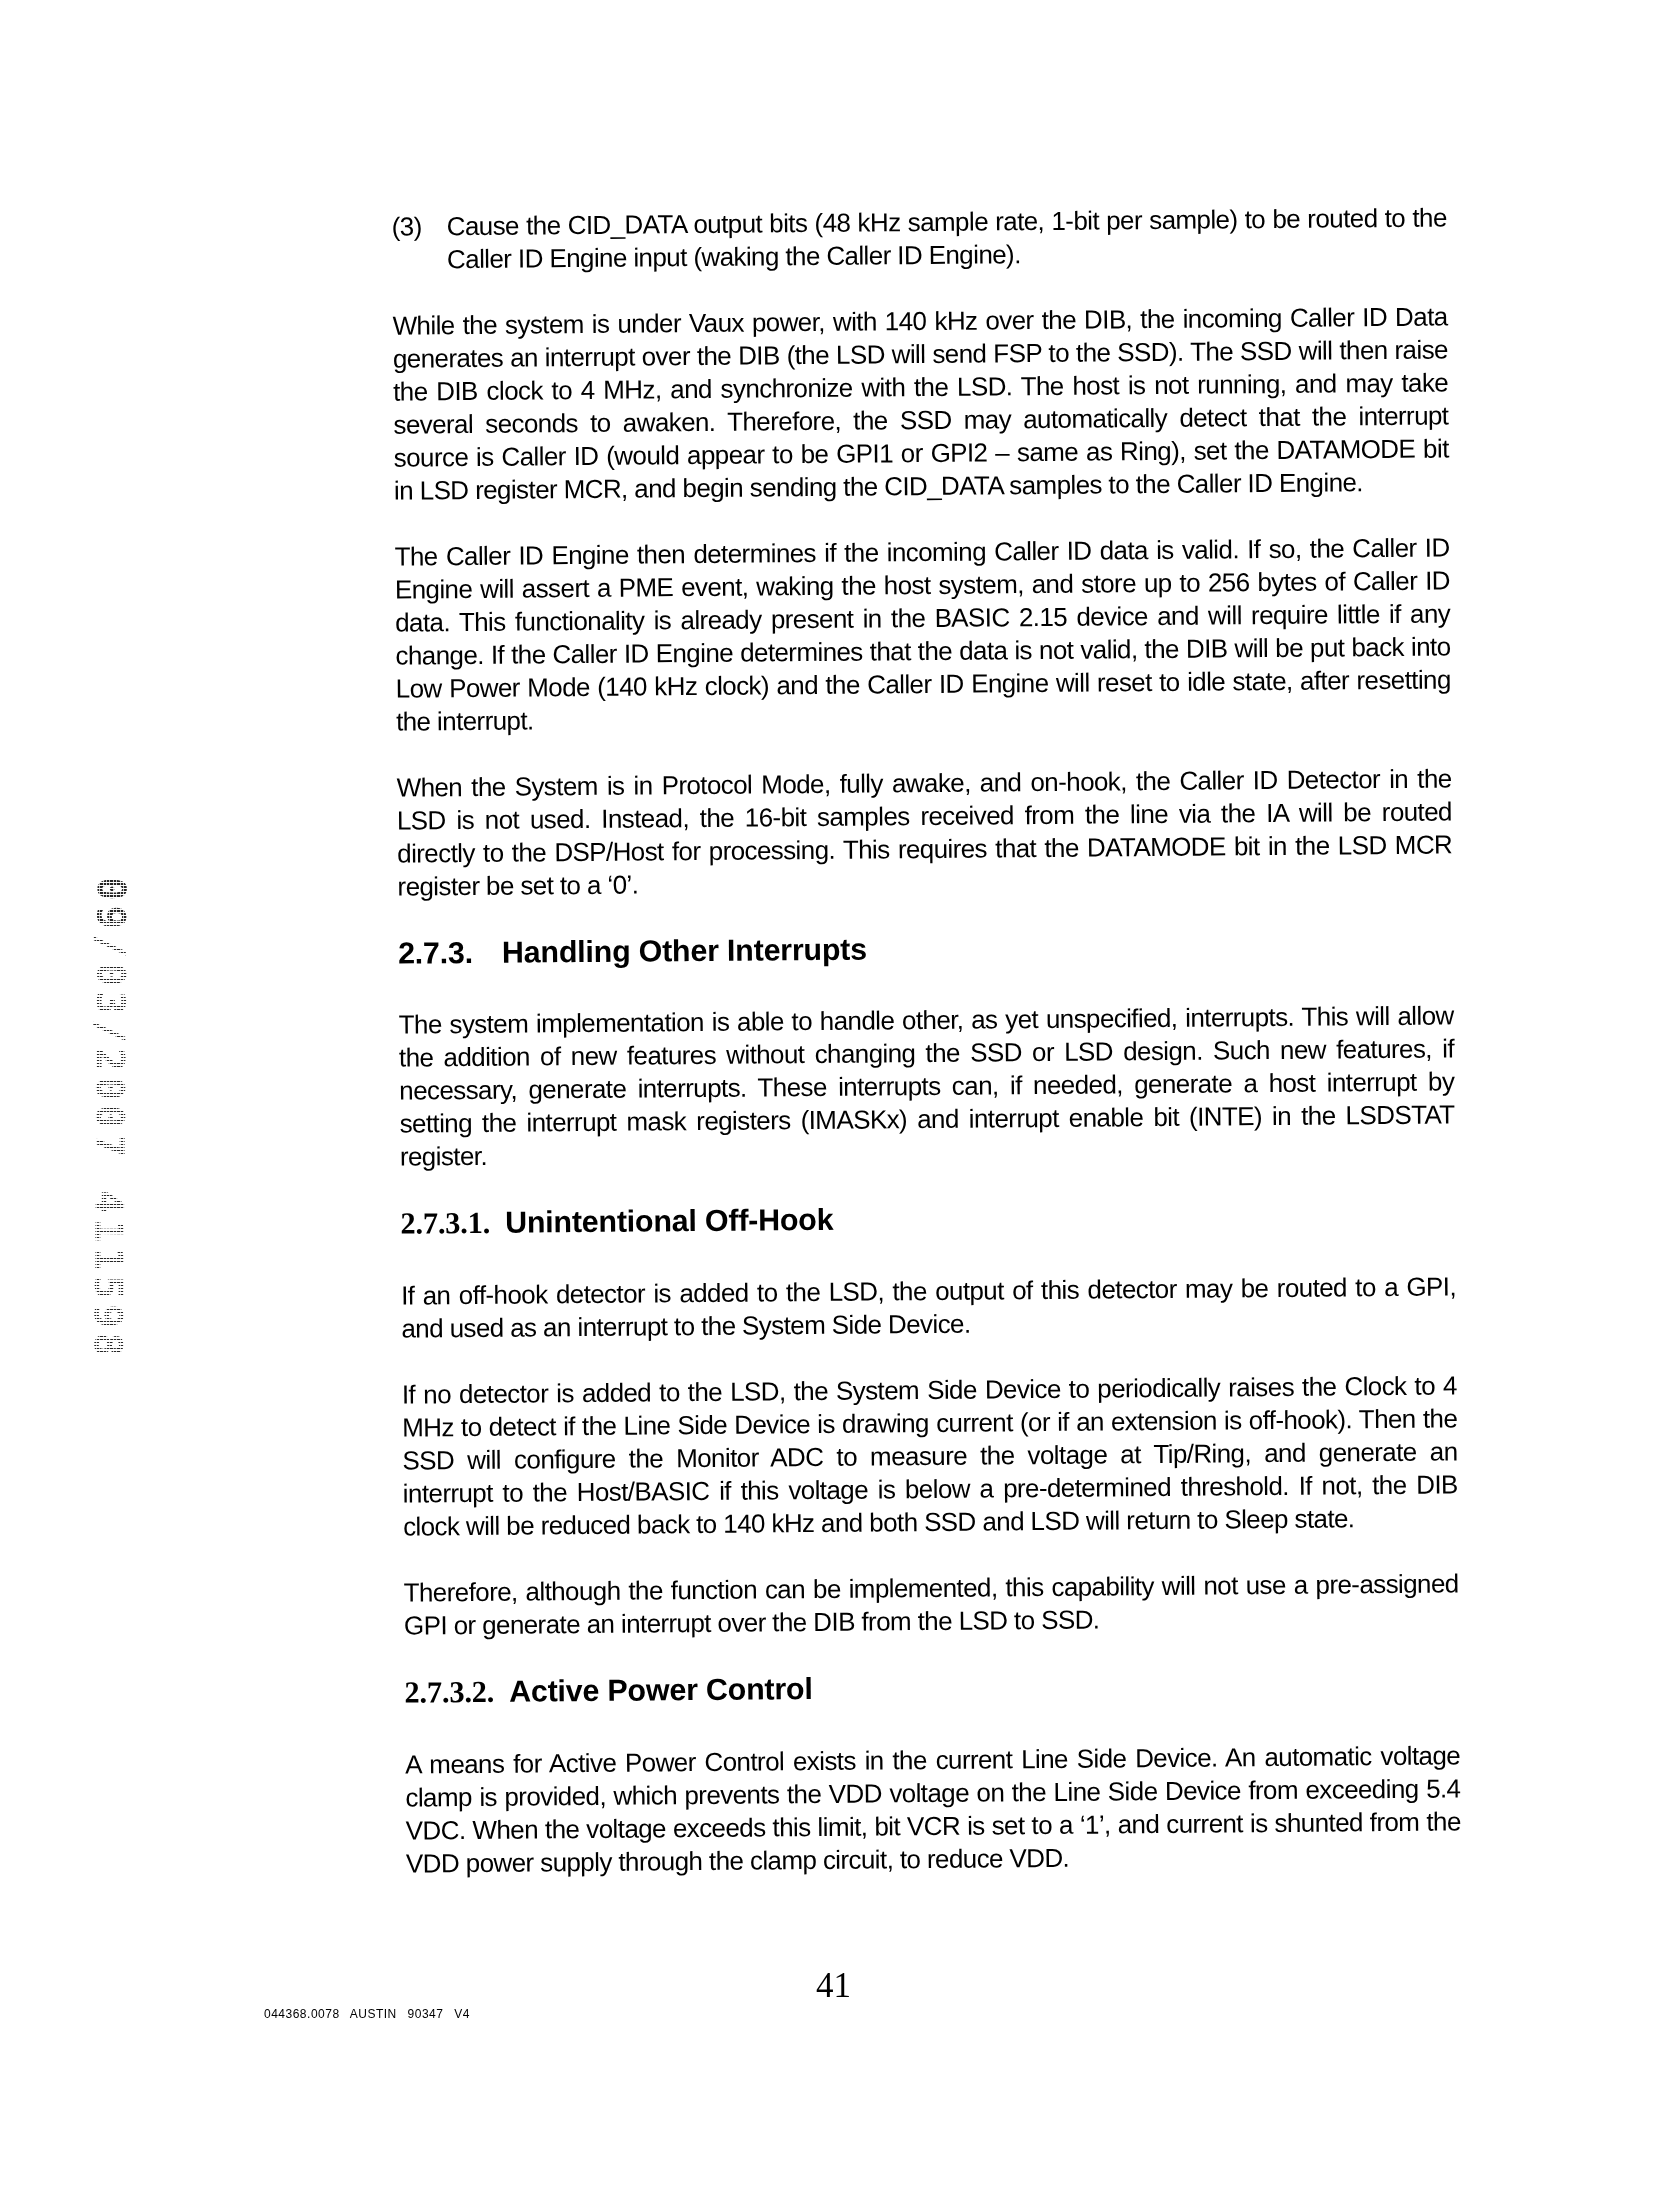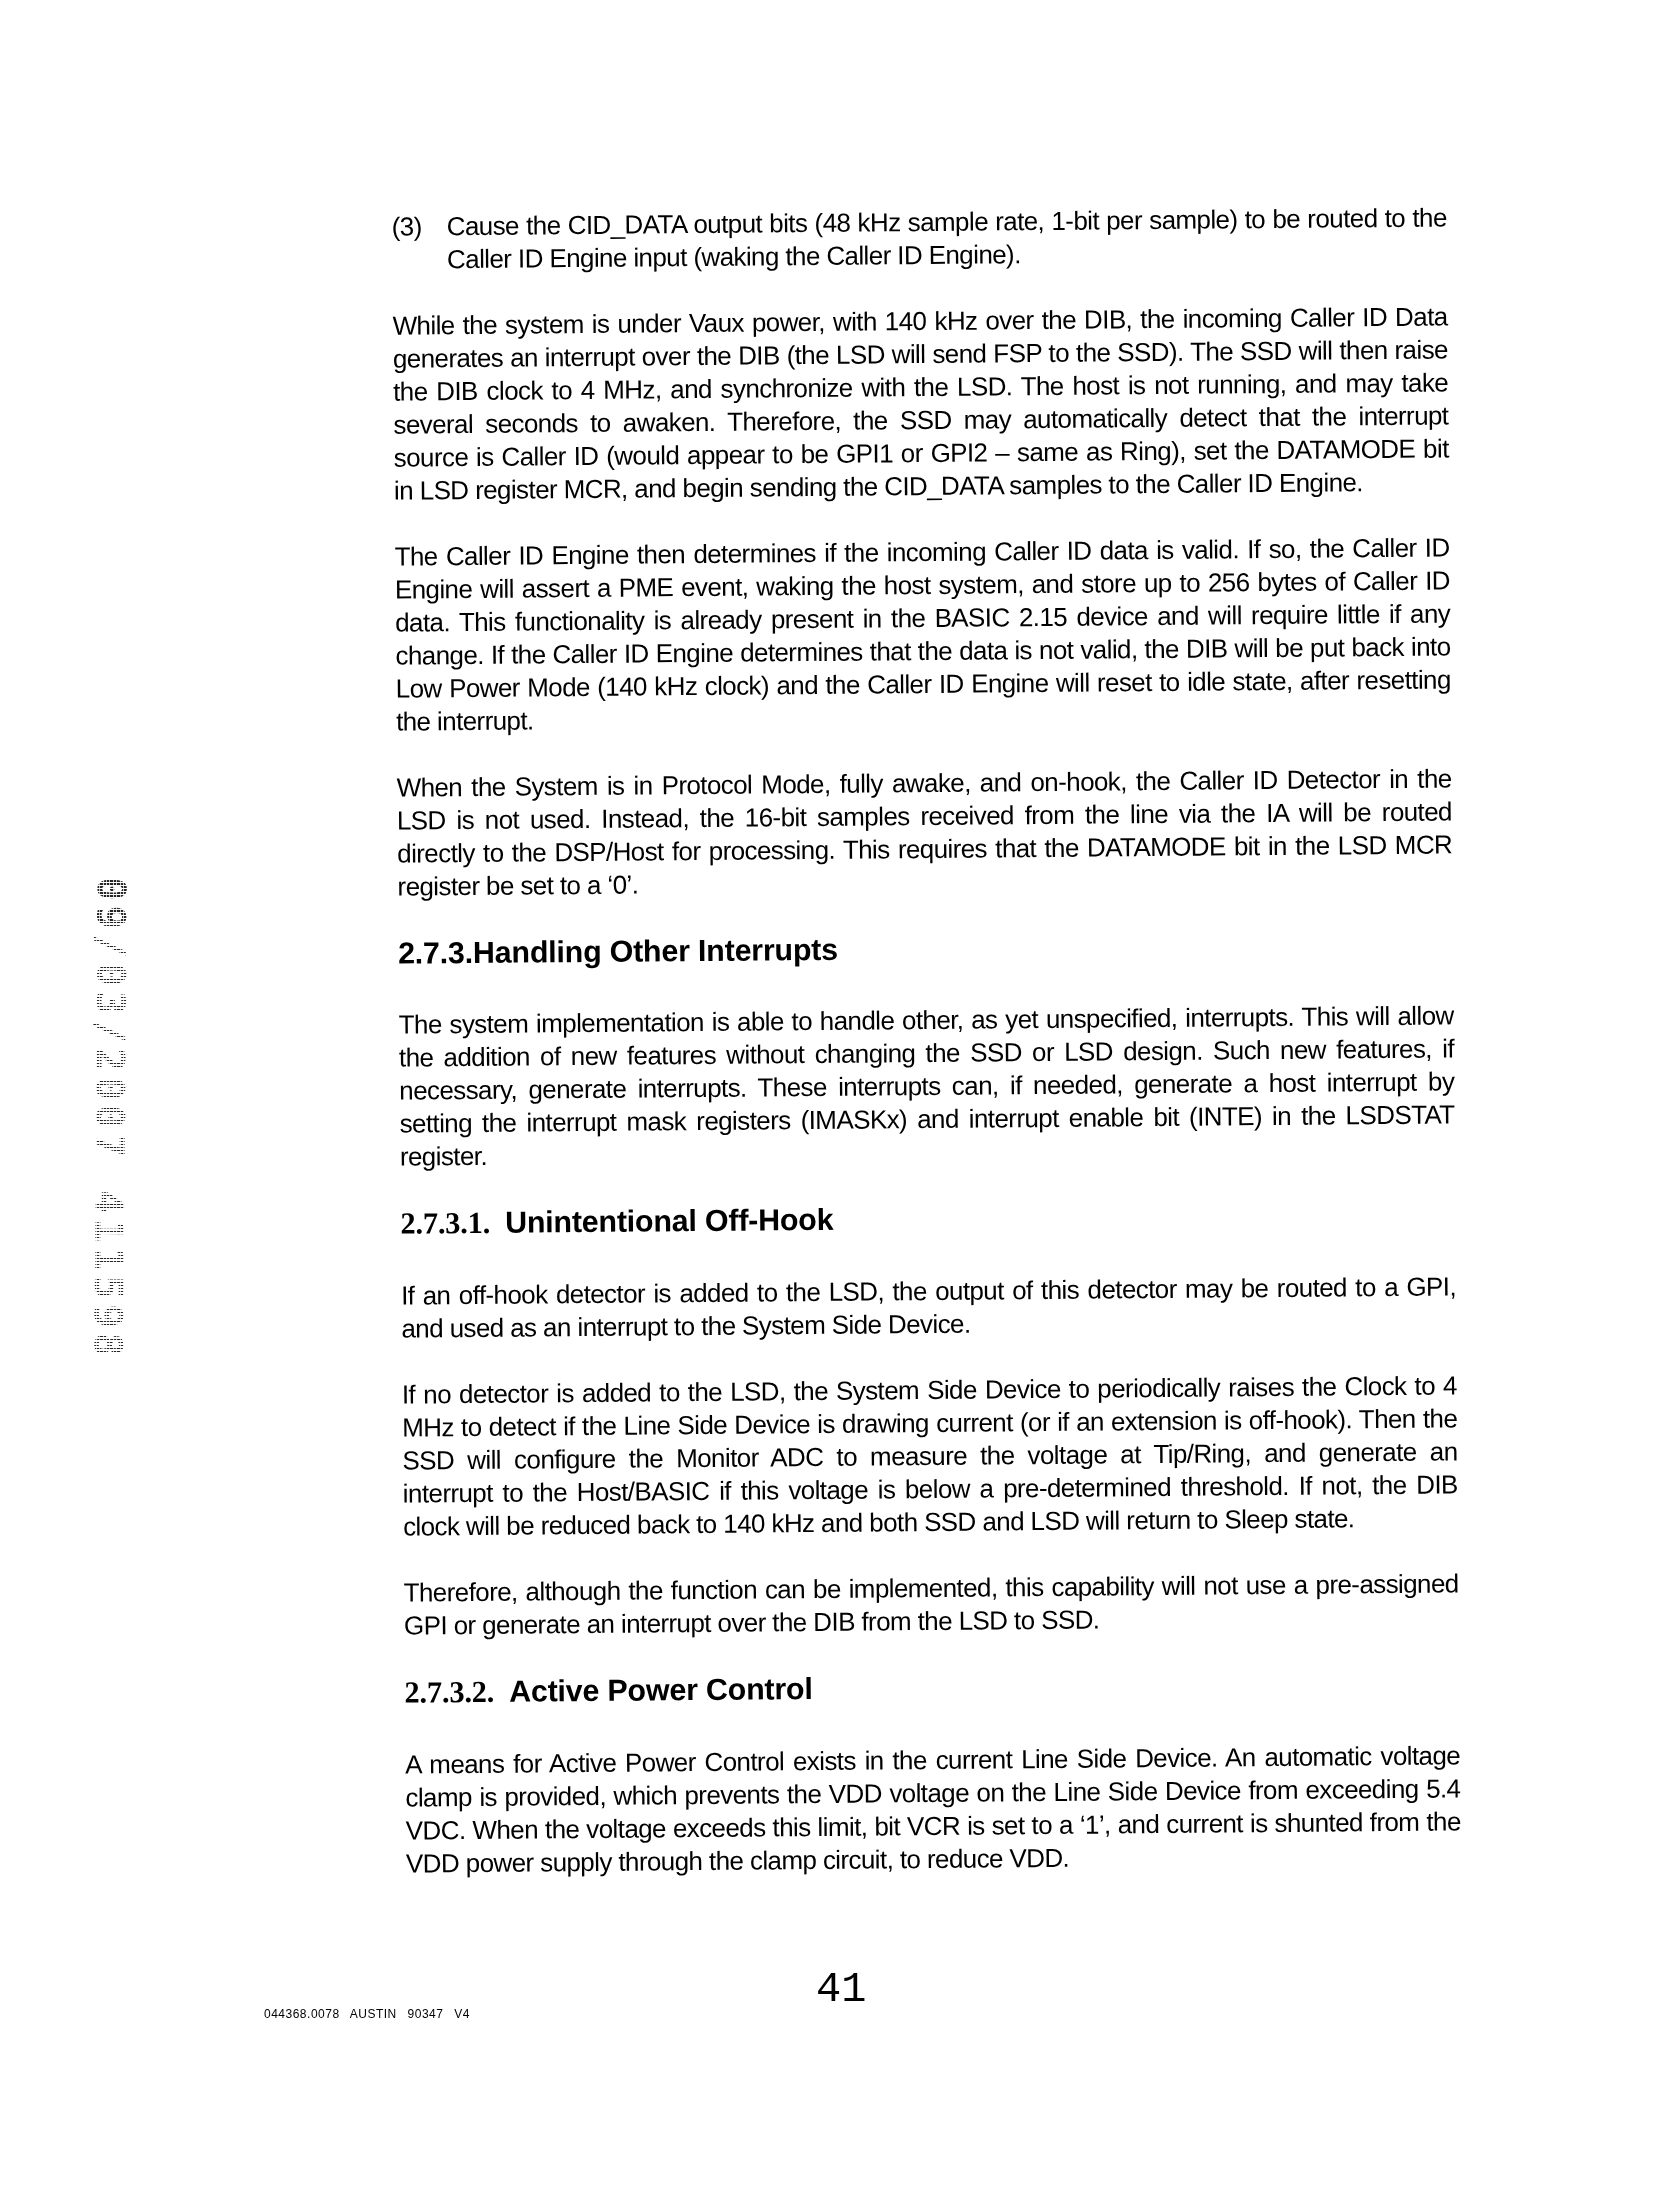--- a/index.html
+++ b/index.html
@@ -43,21 +43,21 @@
     left: 0;
     top: 0;
   }
   .heading {
     margin: 0 0 39px 0;
     font-weight: bold;
     letter-spacing: -0.2px;
     text-align: left;
   }
   .heading .h-num { display: inline-block; }
-  .heading.tab-wide .h-num { }
+  .heading.tab-wide .h-num { margin-right: 29px; }
   .heading.tab-narrow .h-num { margin-right: 15px; font-family: Liberation Serif, serif; }
 
   
   .stamp {
     position: absolute;
     left: 95px;
     top: 877px;
     transform-origin: 0 0;
     transform: rotate(90.4deg) translateY(-100%);
     font-family: "DejaVu Sans Mono", monospace;
@@ -79,22 +79,22 @@
     background:
       repeating-linear-gradient(to bottom, rgba(255,255,255,0) 0 1.5px, #ffffff 1.5px 3px),
       repeating-linear-gradient(to right, rgba(255,255,255,0) 0 2.5px, rgba(255,255,255,0.75) 2.5px 3.5px);
   }
 
   
   .page-number {
     position: absolute;
     left: 816px;
     top: 1966px;
-    font-family: Liberation Mono, monospace;
-    font-size: 42px;
+    font-family: Liberation Serif, serif;
+    font-size: 35px;
     text-align: center;
   }
   .docket-footer {
     position: absolute;
     left: 264px;
     top: 2007px;
     font-family: Liberation Sans, sans-serif;
     font-size: 12px;
     letter-spacing: 0.5px;
     word-spacing: 7px;

